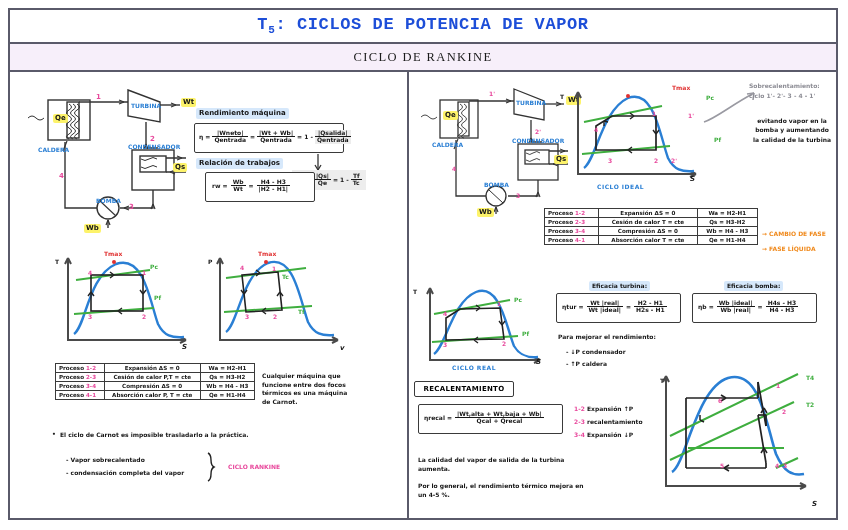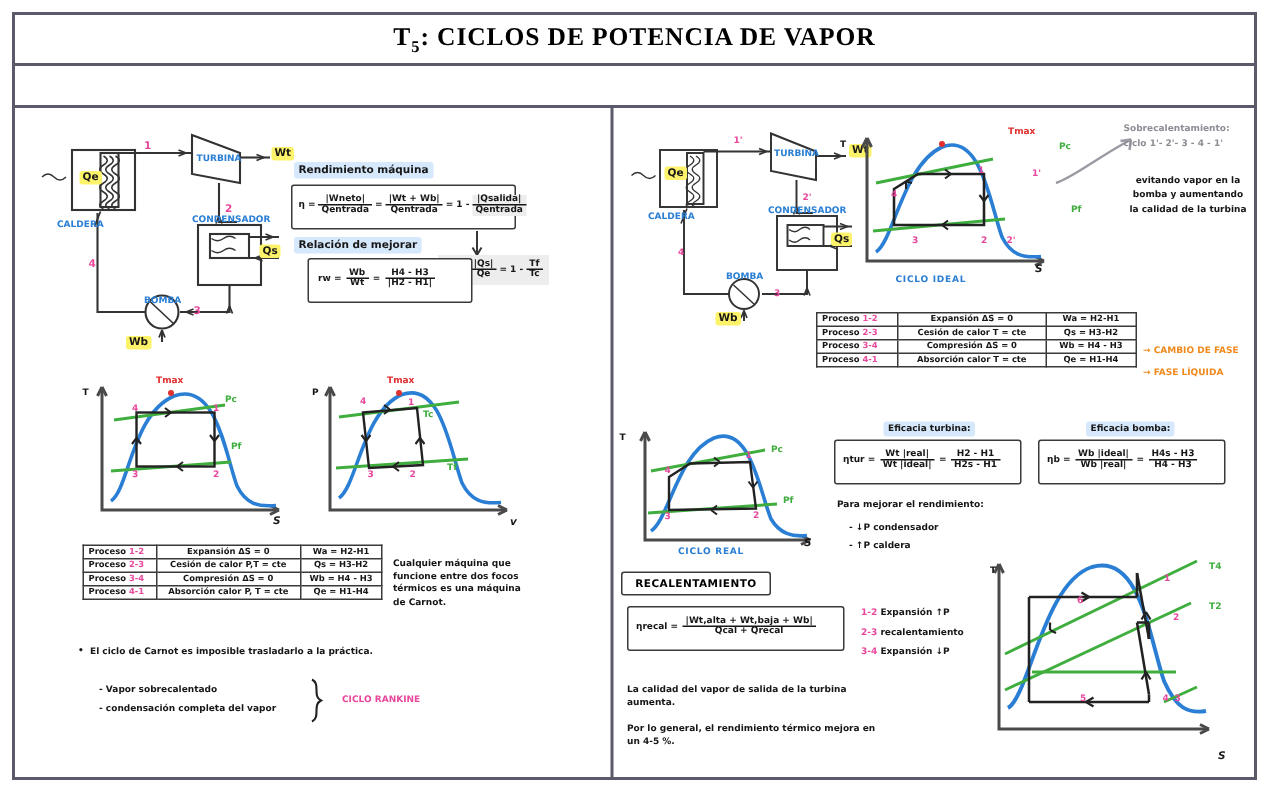--- a/index.html
+++ b/index.html
@@ -2,21 +2,21 @@
 <html><head>
 <meta charset="utf-8">
 <style>
   html,body{margin:0;padding:0;background:#fff;}
   body{font-family:"Liberation Serif",serif;}
   #page{position:relative;width:848px;height:530px;background:#ffffff;overflow:hidden;}
 
   .frame{position:absolute;left:8px;top:8px;width:830px;height:512px;border:2px solid #5a5a6a;box-sizing:border-box;background:#fff;}
 
   .title-bar{position:absolute;left:10px;top:10px;width:826px;height:34px;border-bottom:2px solid #5a5a6a;box-sizing:border-box;display:flex;align-items:center;justify-content:center;background:#fff;}
-  .title-bar .t{font-family:Liberation Serif, serif;font-size:17px;letter-spacing:.6px;color:#000000;font-weight:600;}
+  .title-bar .t{font-family:Liberation Mono, monospace;font-size:17px;letter-spacing:.6px;color:#1d4ed8;font-weight:600;}
   .title-bar .t sub{font-size:11px;}
 
   .sub-bar{position:absolute;left:10px;top:44px;width:826px;height:28px;display:flex;border-bottom:2px solid #5a5a6a;box-sizing:border-box;}
   .sub-cell{flex:1;display:flex;align-items:center;justify-content:center;background:#f7effa;font-family:"Liberation Serif",serif;font-size:12.5px;letter-spacing:1.4px;color:#1b1b1b;}
   .sub-cell.first{border-right:2px solid #5a5a6a;}
 
   .vdiv{position:absolute;left:407px;top:72px;width:2px;height:446px;background:#5a5a6a;}
 
   
   .hw{position:absolute;font-family:"DejaVu Sans",sans-serif;color:#171717;font-weight:700;line-height:1.25;}
@@ -55,20 +55,21 @@
 <div id="page">
   <div class="frame"></div>
 
   <div class="title-bar">
     <div class="t">
       <span>T</span><sub>5</sub><span>: CICLOS DE POTENCIA DE VAPOR</span>
     </div>
   </div>
 
   <div class="sub-bar">
+    <div class="sub-cell">CICLO DE RANKINE</div>
   </div>
 
   <div class="vdiv"></div>
 
   <svg style="left:20px;top:80px;" width="180" height="155" viewBox="0 0 180 155">
     <g stroke="#333" stroke-width="1.4" fill="none">
       <rect x="28" y="20" width="42" height="40"></rect>
       <rect x="47" y="22" width="12" height="36" fill="#fff"></rect>
       <path d="M49 24 q5 3 0 6 q-5 3 0 6 q5 3 0 6 q-5 3 0 6 q5 3 0 6 q-5 3 0 5" stroke="#333" stroke-width="1"></path>
       <path d="M53 24 q5 3 0 6 q-5 3 0 6 q5 3 0 6 q-5 3 0 6 q5 3 0 6 q-5 3 0 5" stroke="#333" stroke-width="1"></path>
@@ -144,21 +145,21 @@
       <span class="n">|Qs|</span>
       <span class="d">Qe</span>
     </span>
     <span>= 1 -</span>
     <span class="frac">
       <span class="n">Tf</span>
       <span class="d">Tc</span>
     </span>
   </div>
 
-  <div class="hw sm hl-blue" style="left:196px;top:158px;">Relación de mejorar</div>
+  <div class="hw sm hl-blue" style="left:196px;top:158px;">Relación de trabajos</div>
   <div class="box" style="left:205px;top:172px;width:110px;height:30px;"></div>
   <div class="hw xs" style="left:212px;top:179px;display:flex;align-items:center;gap:3px;">
     <span>rw =</span>
     <span class="frac">
       <span class="n">Wb</span>
       <span class="d">Wt</span>
     </span>
     <span>=</span>
     <span class="frac">
       <span class="n">H4 - H3</span>

